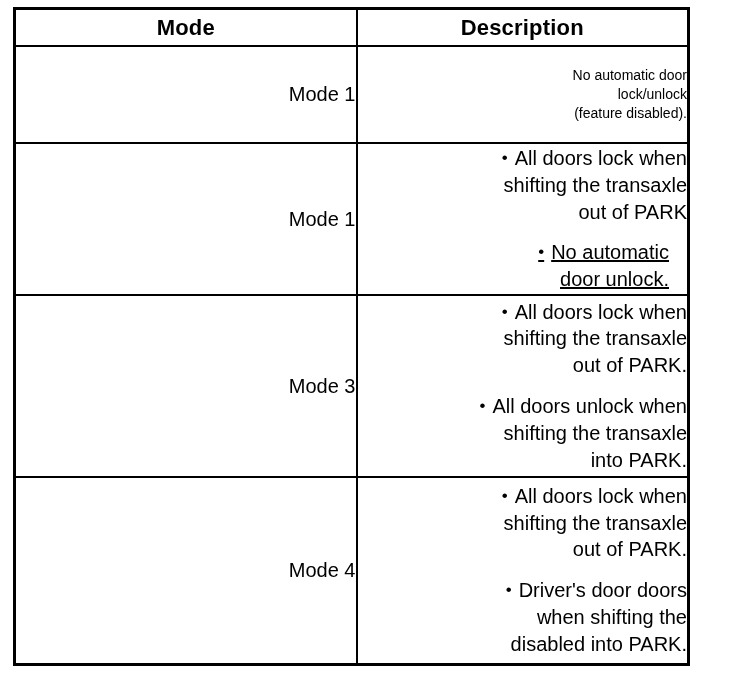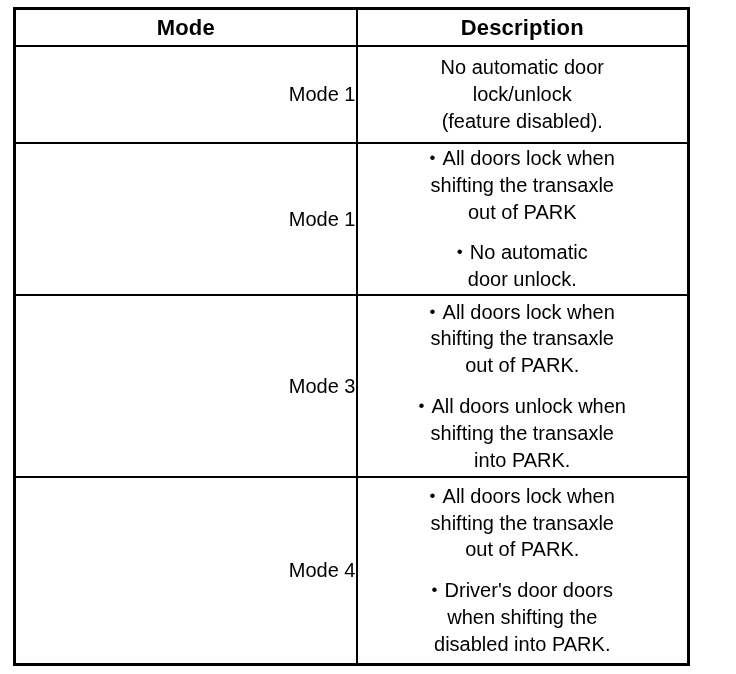--- a/index.html
+++ b/index.html
@@ -65,50 +65,51 @@
     font-size: 20px;
     font-weight: normal;
   }
 
   .desc-cell {
     text-align: center;
     padding: 6px 8px;
   }
 
   .desc-plain {
-    font-size: 20px;
+    font-size: 14px;
     line-height: 1.34;
-    text-align: center;
+    text-align: right;
   }
   .desc-plain .ln { display: block; }
 
   .bullet-list {
     list-style: none;
     margin: 0;
     padding: 0;
   }
   .bullet-item {
     font-size: 20px;
     line-height: 1.34;
-    text-align: center;
+    text-align: right;
     margin: 0 0 14px 0;
   }
   .bullet-item:last-child { margin-bottom: 0; }
 
   .bullet-item .ln { display: block; }
   .bullet-item .ln.first::before {
     content: "\2022";
     font-size: 17px;
     margin-right: 7px;
     vertical-align: 2px;
   }
 
   
   .bullet-item.narrow {
-    padding: 0 33px;
+    padding: 0 18px;
+    text-decoration: underline;
   }
 </style>
 </head>
 <body>
 
 <div class="page">
 
   <table class="mode-table">
     <colgroup>
       <col class="col-mode">

